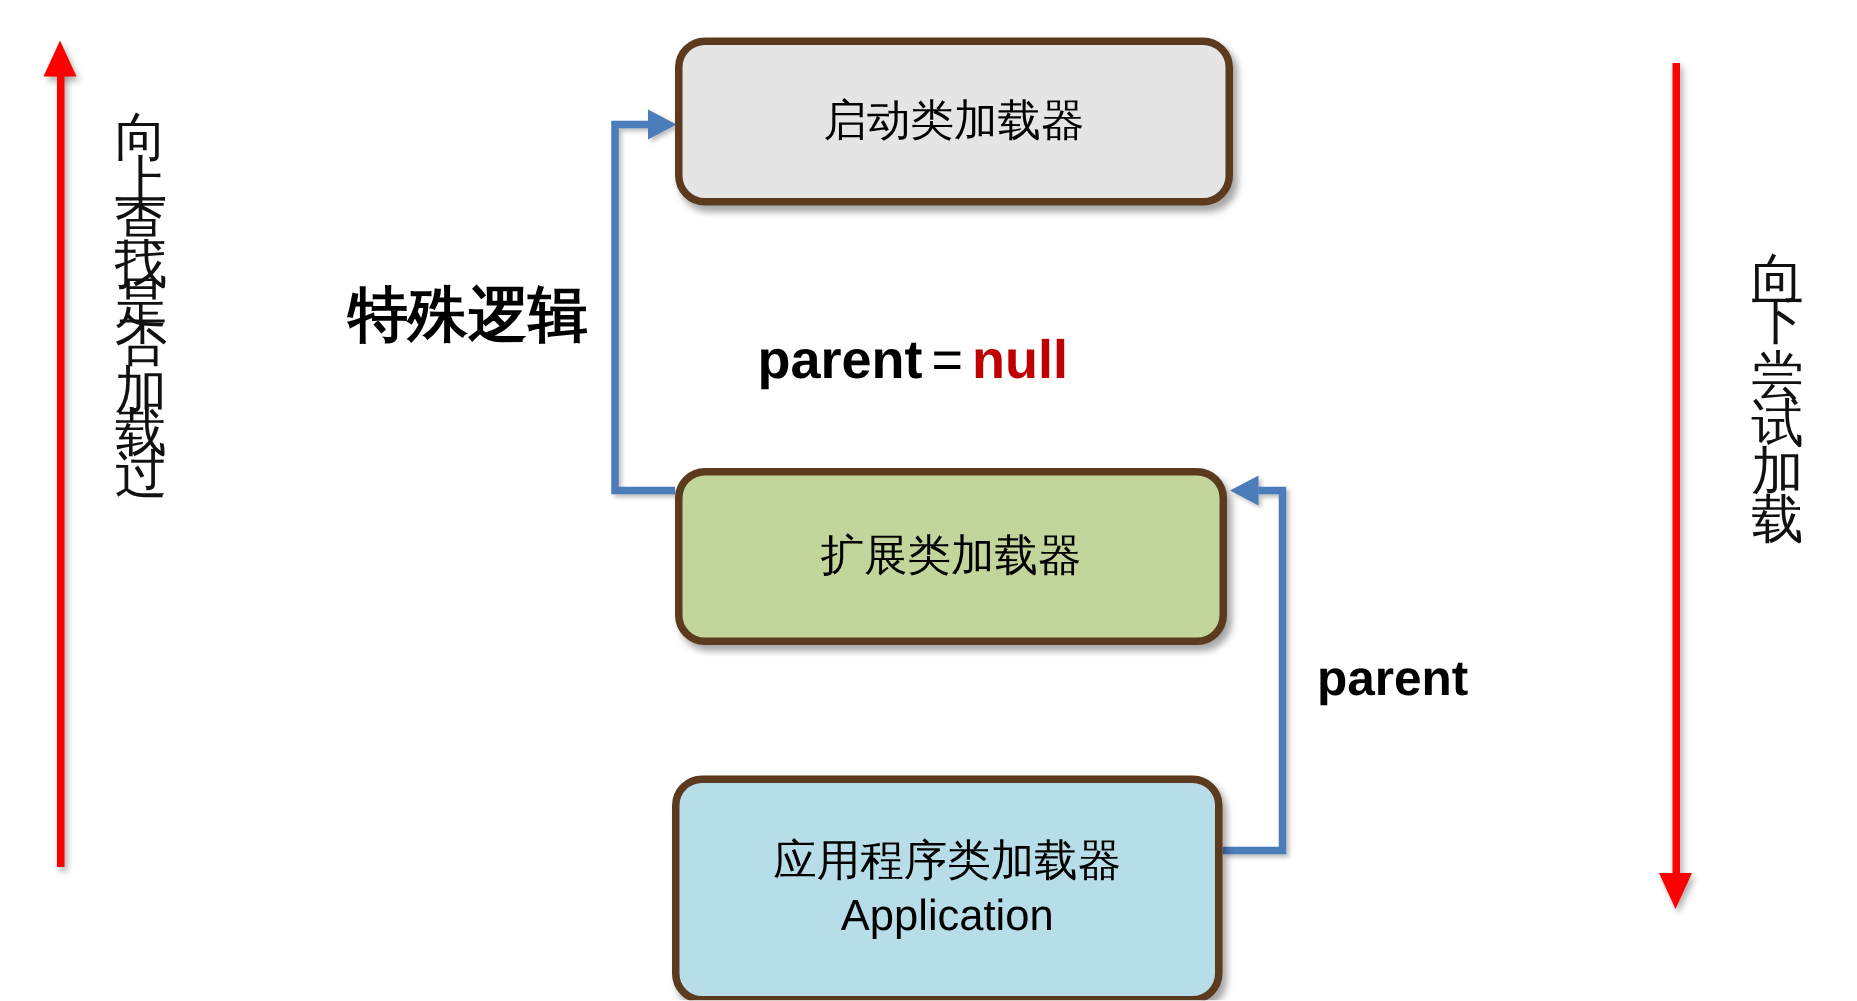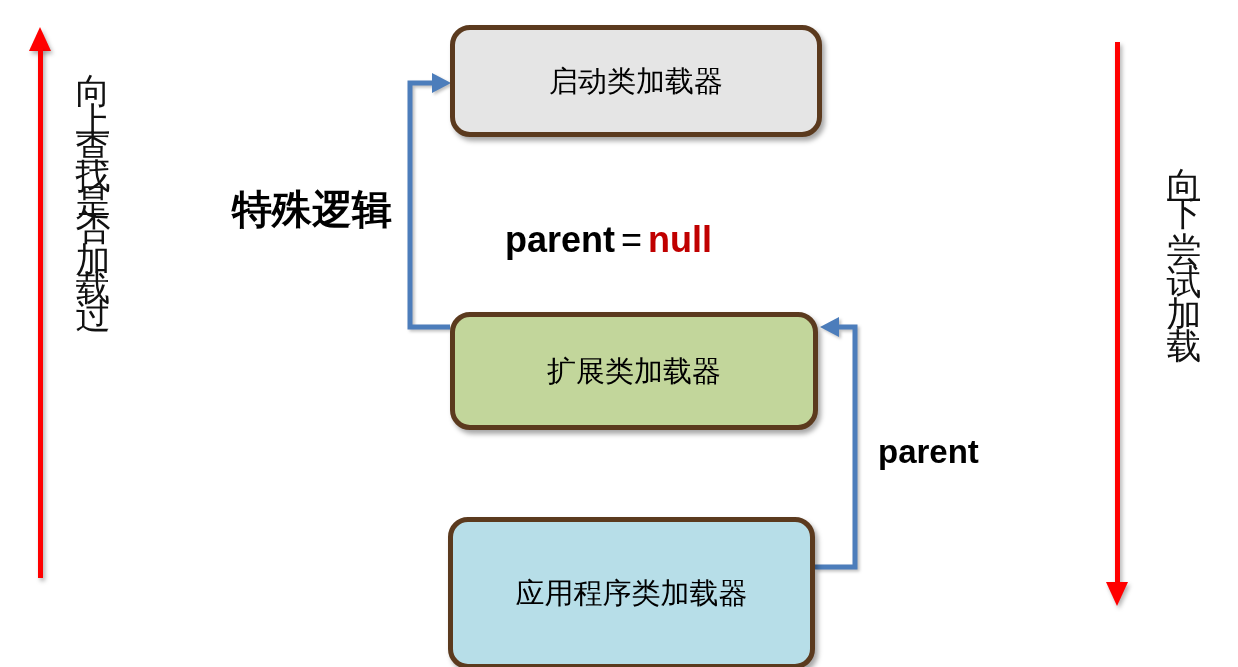--- a/index.html
+++ b/index.html
@@ -79,20 +79,21 @@
   <div class="node node-bootstrap">
     <div>启动类加载器</div>
   </div>
 
   <div class="node node-extension">
     <div>扩展类加载器</div>
   </div>
 
   <div class="node node-application">
     <div>应用程序类加载器</div>
+    <div>Application</div>
   </div>
 
   <div class="lbl lbl-special">特殊逻辑</div>
 
   <div class="lbl lbl-parent-null"><span>parent</span><span class="eq">=</span><span class="null-val">null</span></div>
 
   <div class="lbl lbl-parent-edge">parent</div>
 
 </div>
 

